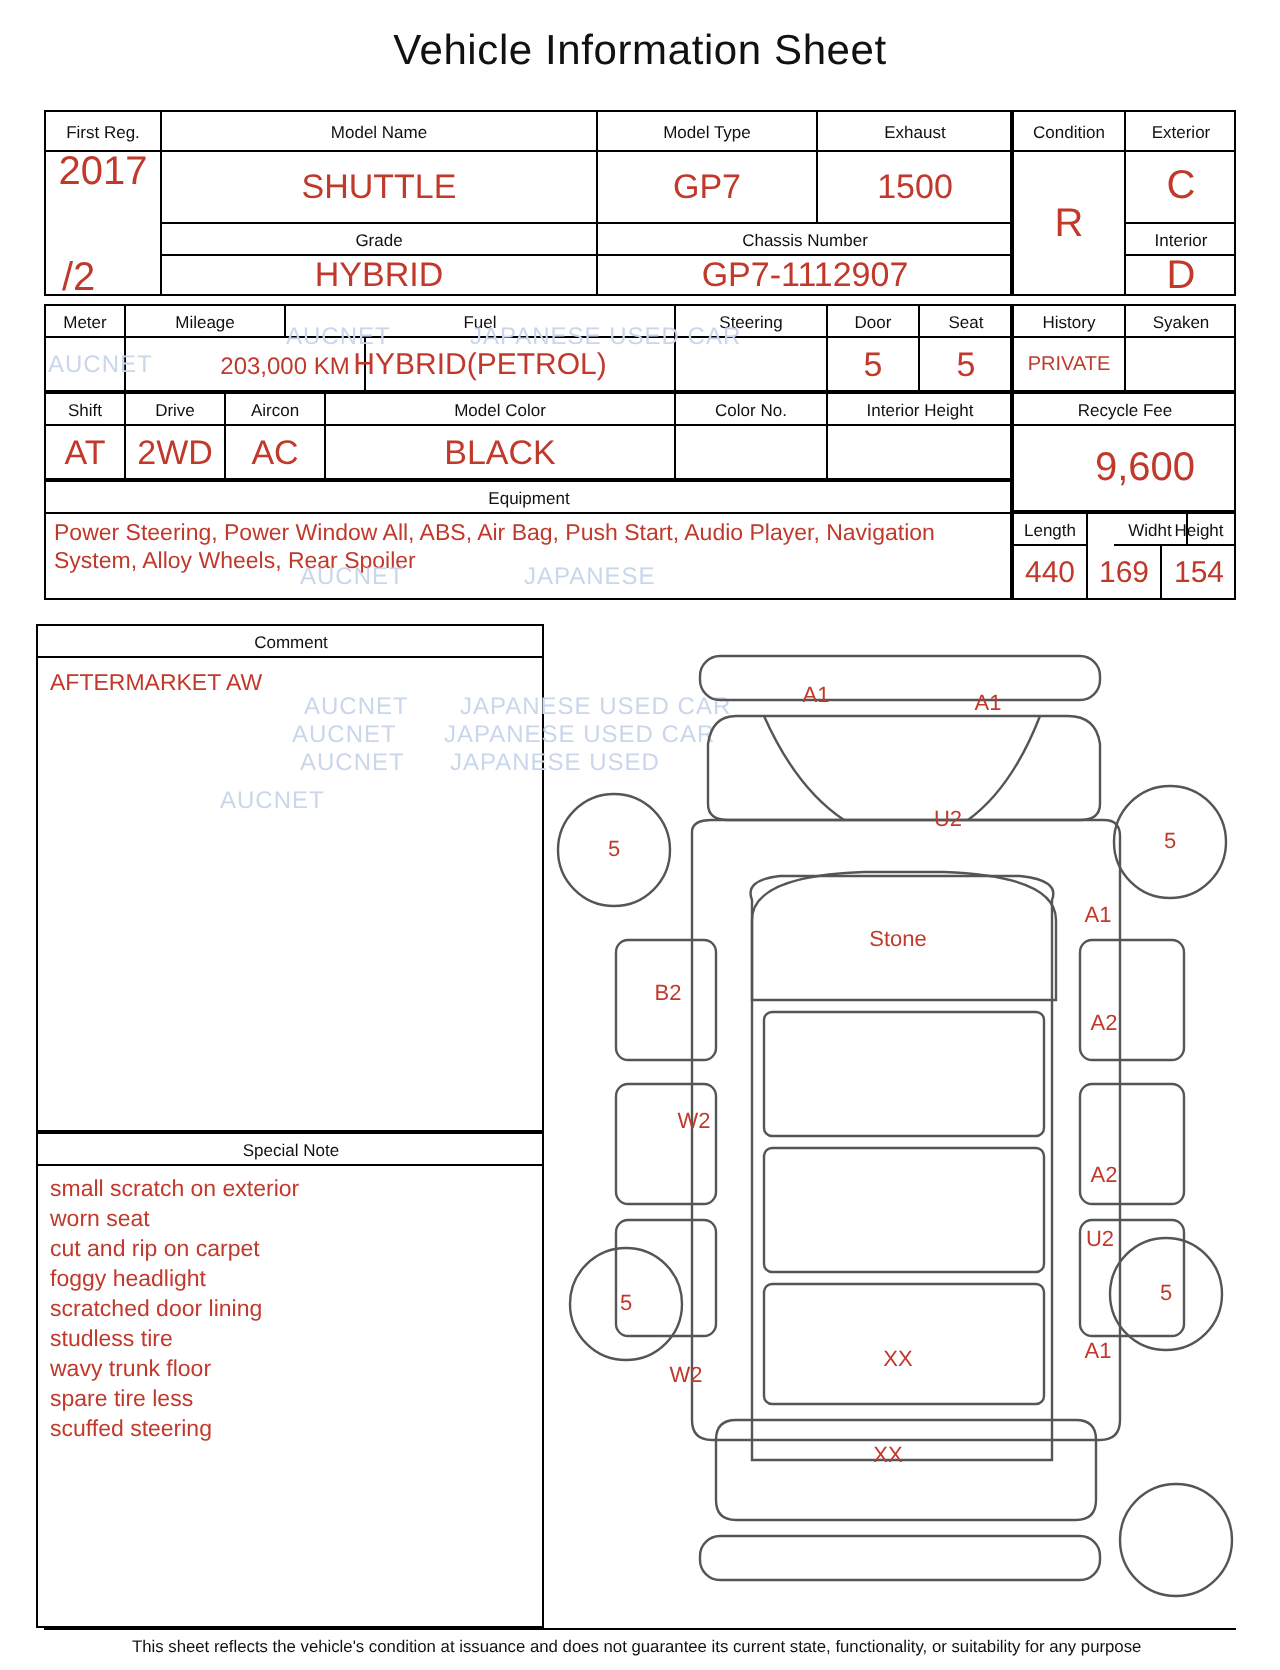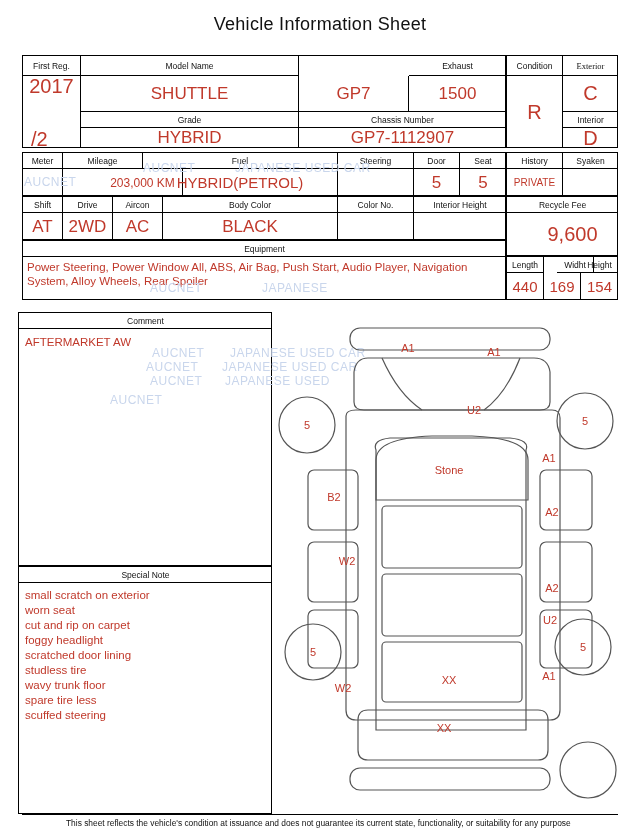--- a/index.html
+++ b/index.html
@@ -10,21 +10,21 @@
   }
   #sheet {
     position: relative;
     width: 640px;
     height: 835px;
     background: #fff;
     overflow: hidden;
   }
   .title {
     text-align: center;
-    font-size: 18px;
+    font-size: 21px;
     color: #111;
     padding-top: 14px;
     padding-bottom: 10px;
     letter-spacing: .3px;
   }
   
   .grid { position: absolute; border: 1px solid #000; }
   .cell {
     position: absolute;
     border-right: 1px solid #000;
@@ -82,33 +82,34 @@
     <div class="cell" style="left:0; top:20px; width:58px; height:72px; flex-direction:column; border-bottom:none;gap:31px;">
       <span class="val-lg" style="line-height:1.1;">2017</span>
       <span class="val-lg" style="line-height:1.1; align-self:flex-start; padding-left:8px;">/2</span>
     </div>
 
     <div class="cell hdr" style="left:58px; top:0; width:218px; height:20px;">Model Name</div>
     <div class="cell hdr" style="left:58px; top:56px; width:218px; height:16px;">Grade</div>
     <div class="cell val" style="left:58px; top:20px; width:218px; height:36px;">SHUTTLE</div>
     <div class="cell val" style="left:58px; top:72px; width:218px; height:20px; border-bottom:none;">HYBRID</div>
 
+    <div class="cell hdr" style="left:276px; top:0; width:110px; height:20px;">Model Type</div>
     <div class="cell val" style="left:276px; top:20px; width:110px; height:36px;">GP7</div>
 
     <div class="cell hdr" style="left:386px; top:0; width:97px; height:20px; border-right:none;">Exhaust</div>
     <div class="cell val" style="left:386px; top:20px; width:97px; height:36px; border-right:none;">1500</div>
 
     <div class="cell hdr" style="left:276px; top:56px; width:207px; height:16px; border-right:none;">Chassis Number</div>
     <div class="cell val" style="left:276px; top:72px; width:207px; height:20px; border-right:none; border-bottom:none;">GP7-1112907</div>
   </div>
 
   <div class="grid" style="left:506px; top:55px; width:112px; height:93px;">
     <div class="cell hdr" style="left:0; top:0; width:56px; height:20px;">Condition</div>
     <div class="cell val-lg" style="left:0; top:20px; width:56px; height:72px; border-bottom:none;">R</div>
-    <div class="cell hdr" style="left:56px; top:0; width:55px; height:20px; border-right:none;font-family:Liberation Serif, serif;">Exterior</div>
+    <div class="cell hdr" style="left:56px; top:0; width:55px; height:20px; border-right:none;">Exterior</div>
     <div class="cell val-lg" style="left:56px; top:20px; width:55px; height:36px; border-right:none;">C</div>
     <div class="cell hdr" style="left:56px; top:56px; width:55px; height:16px; border-right:none;">Interior</div>
     <div class="cell val-lg" style="left:56px; top:72px; width:55px; height:20px; border-right:none; border-bottom:none;">D</div>
   </div>
 
   <div class="grid" style="left:22px; top:152px; width:484px; height:44px;">
     <div class="cell hdr" style="left:0; top:0; width:40px; height:16px;">Meter</div>
     <div class="cell val-sm" style="left:0; top:16px; width:40px; height:27px; border-bottom:none;"></div>
 
     <div class="cell hdr" style="left:40px; top:0; width:80px; height:16px;">Mileage</div>
@@ -137,21 +138,21 @@
   <div class="grid" style="left:22px; top:196px; width:484px; height:44px;">
     <div class="cell hdr" style="left:0; top:0; width:40px; height:16px;">Shift</div>
     <div class="cell val" style="left:0; top:16px; width:40px; height:27px; border-bottom:none;">AT</div>
 
     <div class="cell hdr" style="left:40px; top:0; width:50px; height:16px;">Drive</div>
     <div class="cell val" style="left:40px; top:16px; width:50px; height:27px; border-bottom:none;text-align:right;">2WD</div>
 
     <div class="cell hdr" style="left:90px; top:0; width:50px; height:16px;">Aircon</div>
     <div class="cell val" style="left:90px; top:16px; width:50px; height:27px; border-bottom:none;">AC</div>
 
-    <div class="cell hdr" style="left:140px; top:0; width:175px; height:16px;">Body Color</div>
+    <div class="cell hdr" style="left:140px; top:0; width:175px; height:16px;">Model Color</div>
     <div class="cell val" style="left:140px; top:16px; width:175px; height:27px; border-bottom:none;">BLACK</div>
 
     <div class="cell hdr" style="left:315px; top:0; width:76px; height:16px;">Color No.</div>
     <div class="cell val-sm" style="left:315px; top:16px; width:76px; height:27px; border-bottom:none;"></div>
 
     <div class="cell hdr" style="left:391px; top:0; width:92px; height:16px; border-right:none;">Interior Height</div>
     <div class="cell val-sm" style="left:391px; top:16px; width:92px; height:27px; border-right:none; border-bottom:none;"></div>
   </div>
 
   <div class="grid" style="left:506px; top:196px; width:112px; height:60px;">

